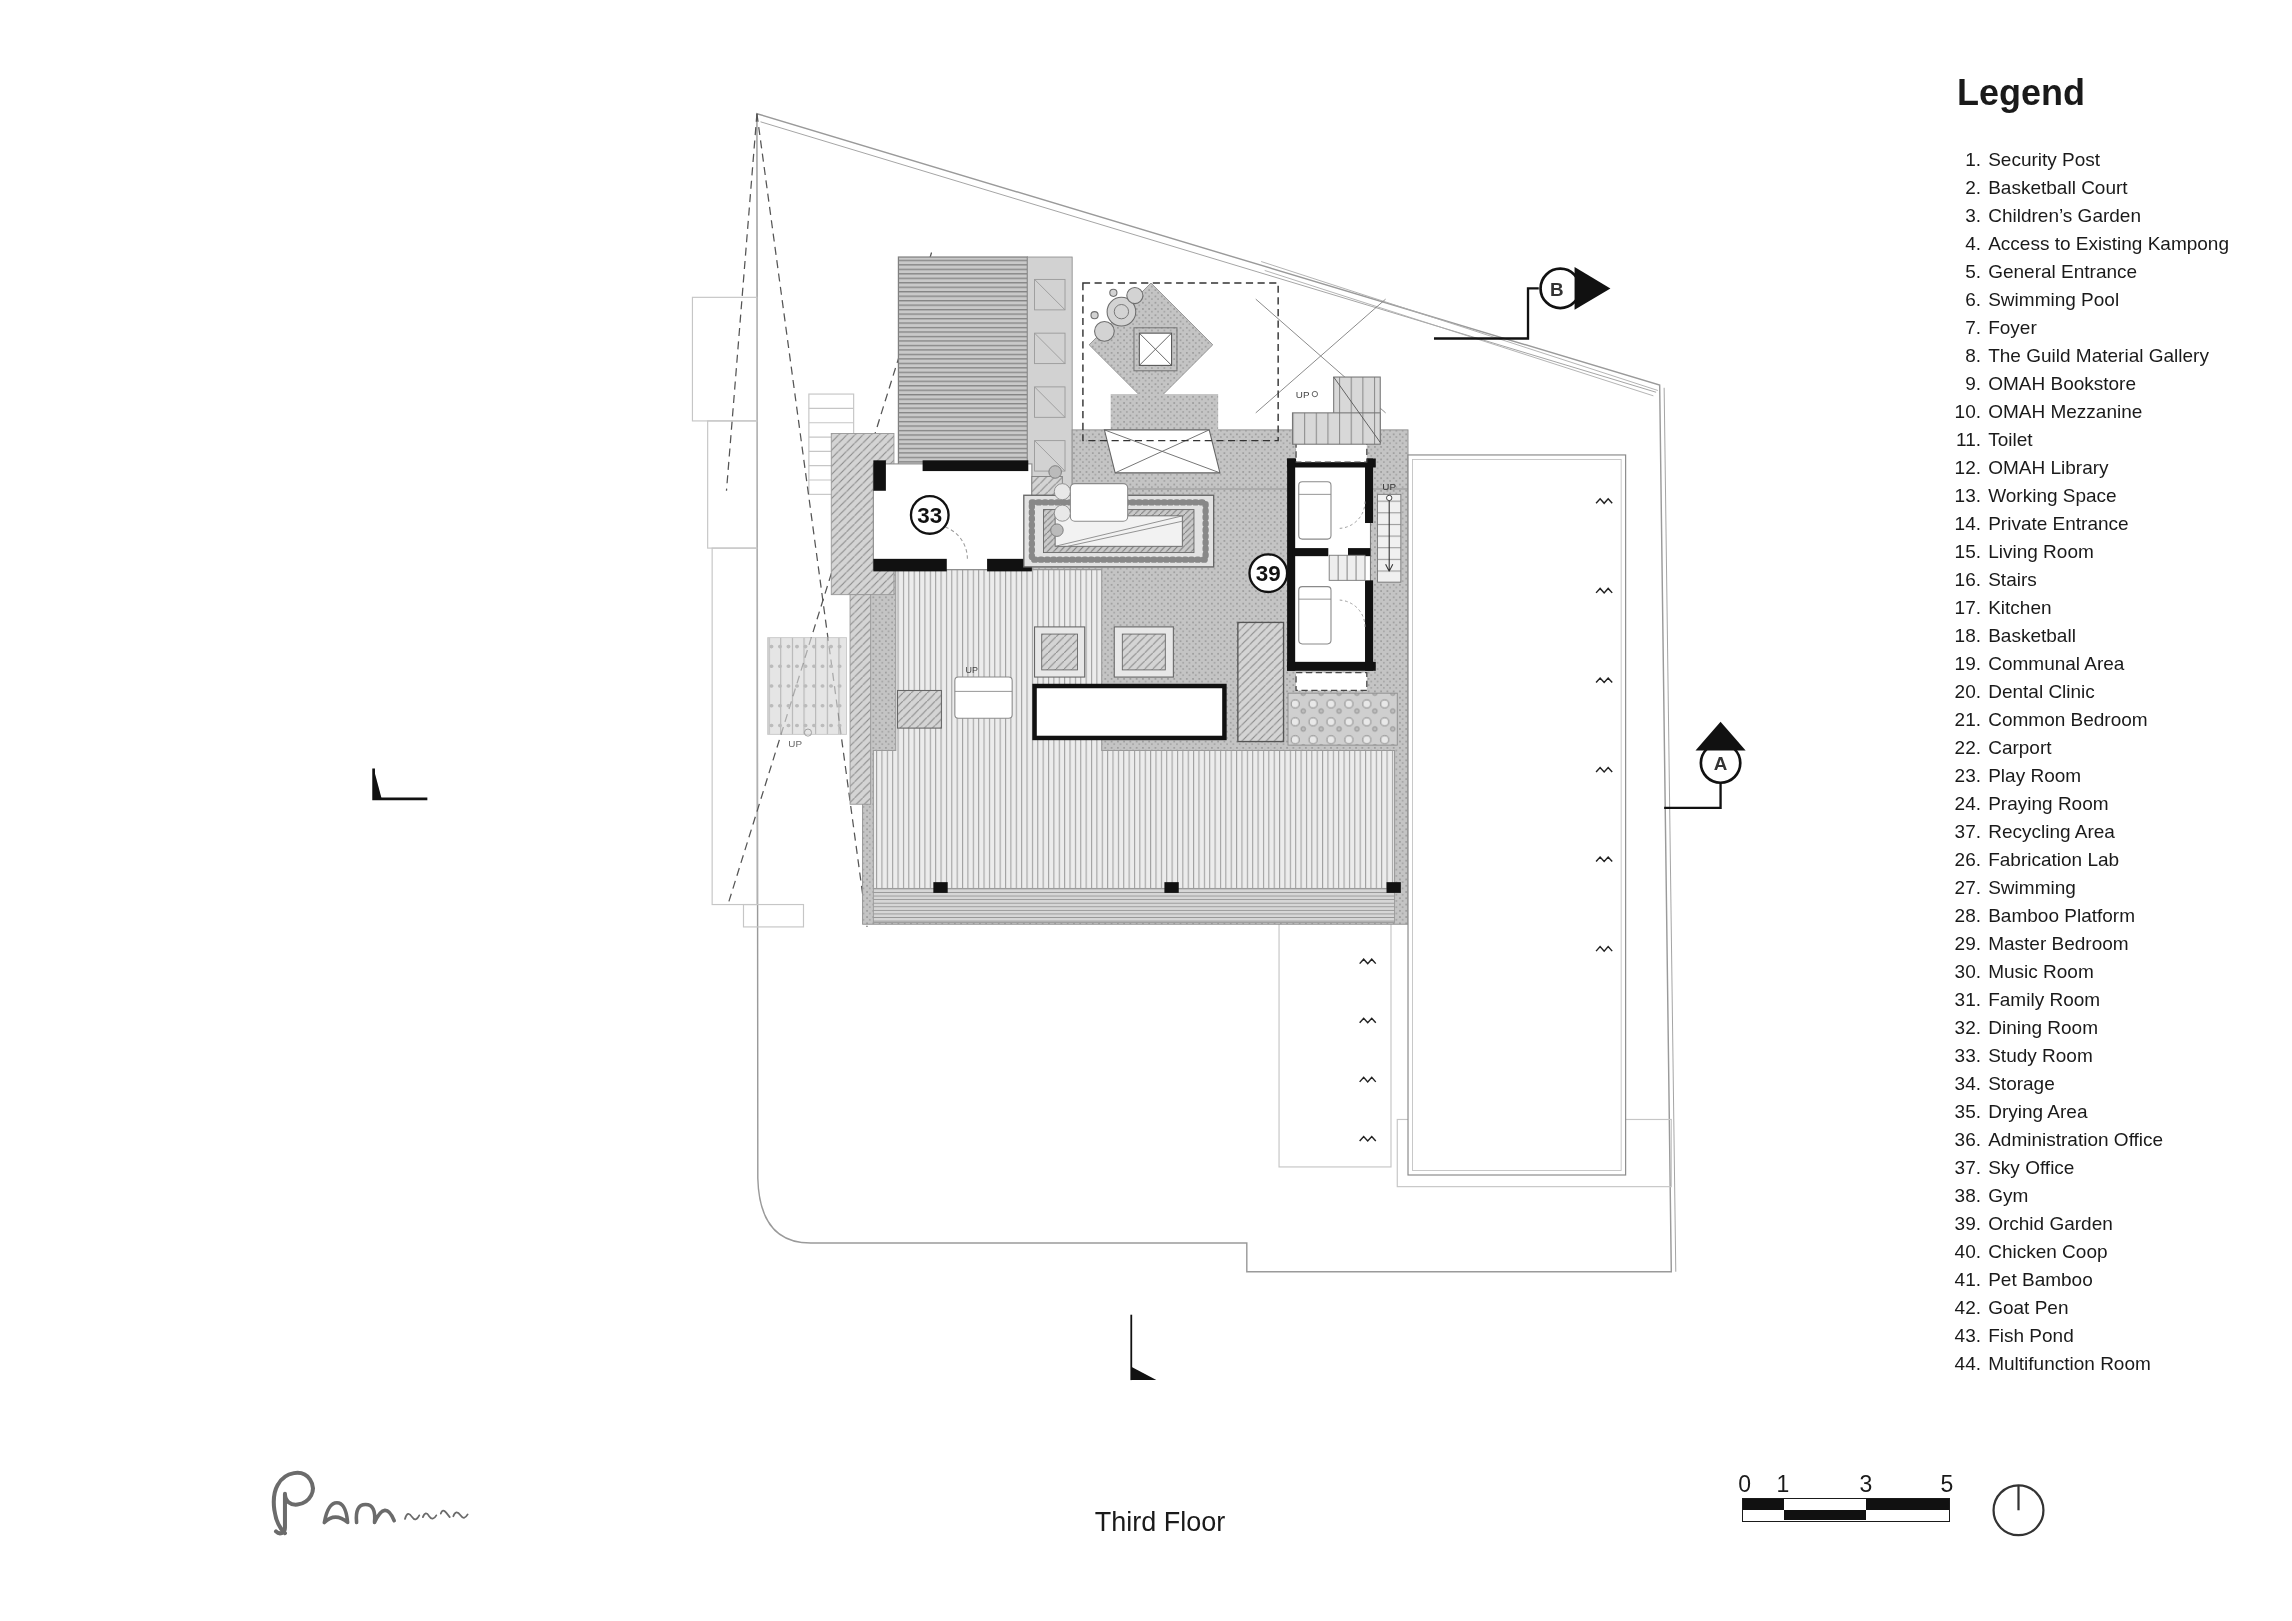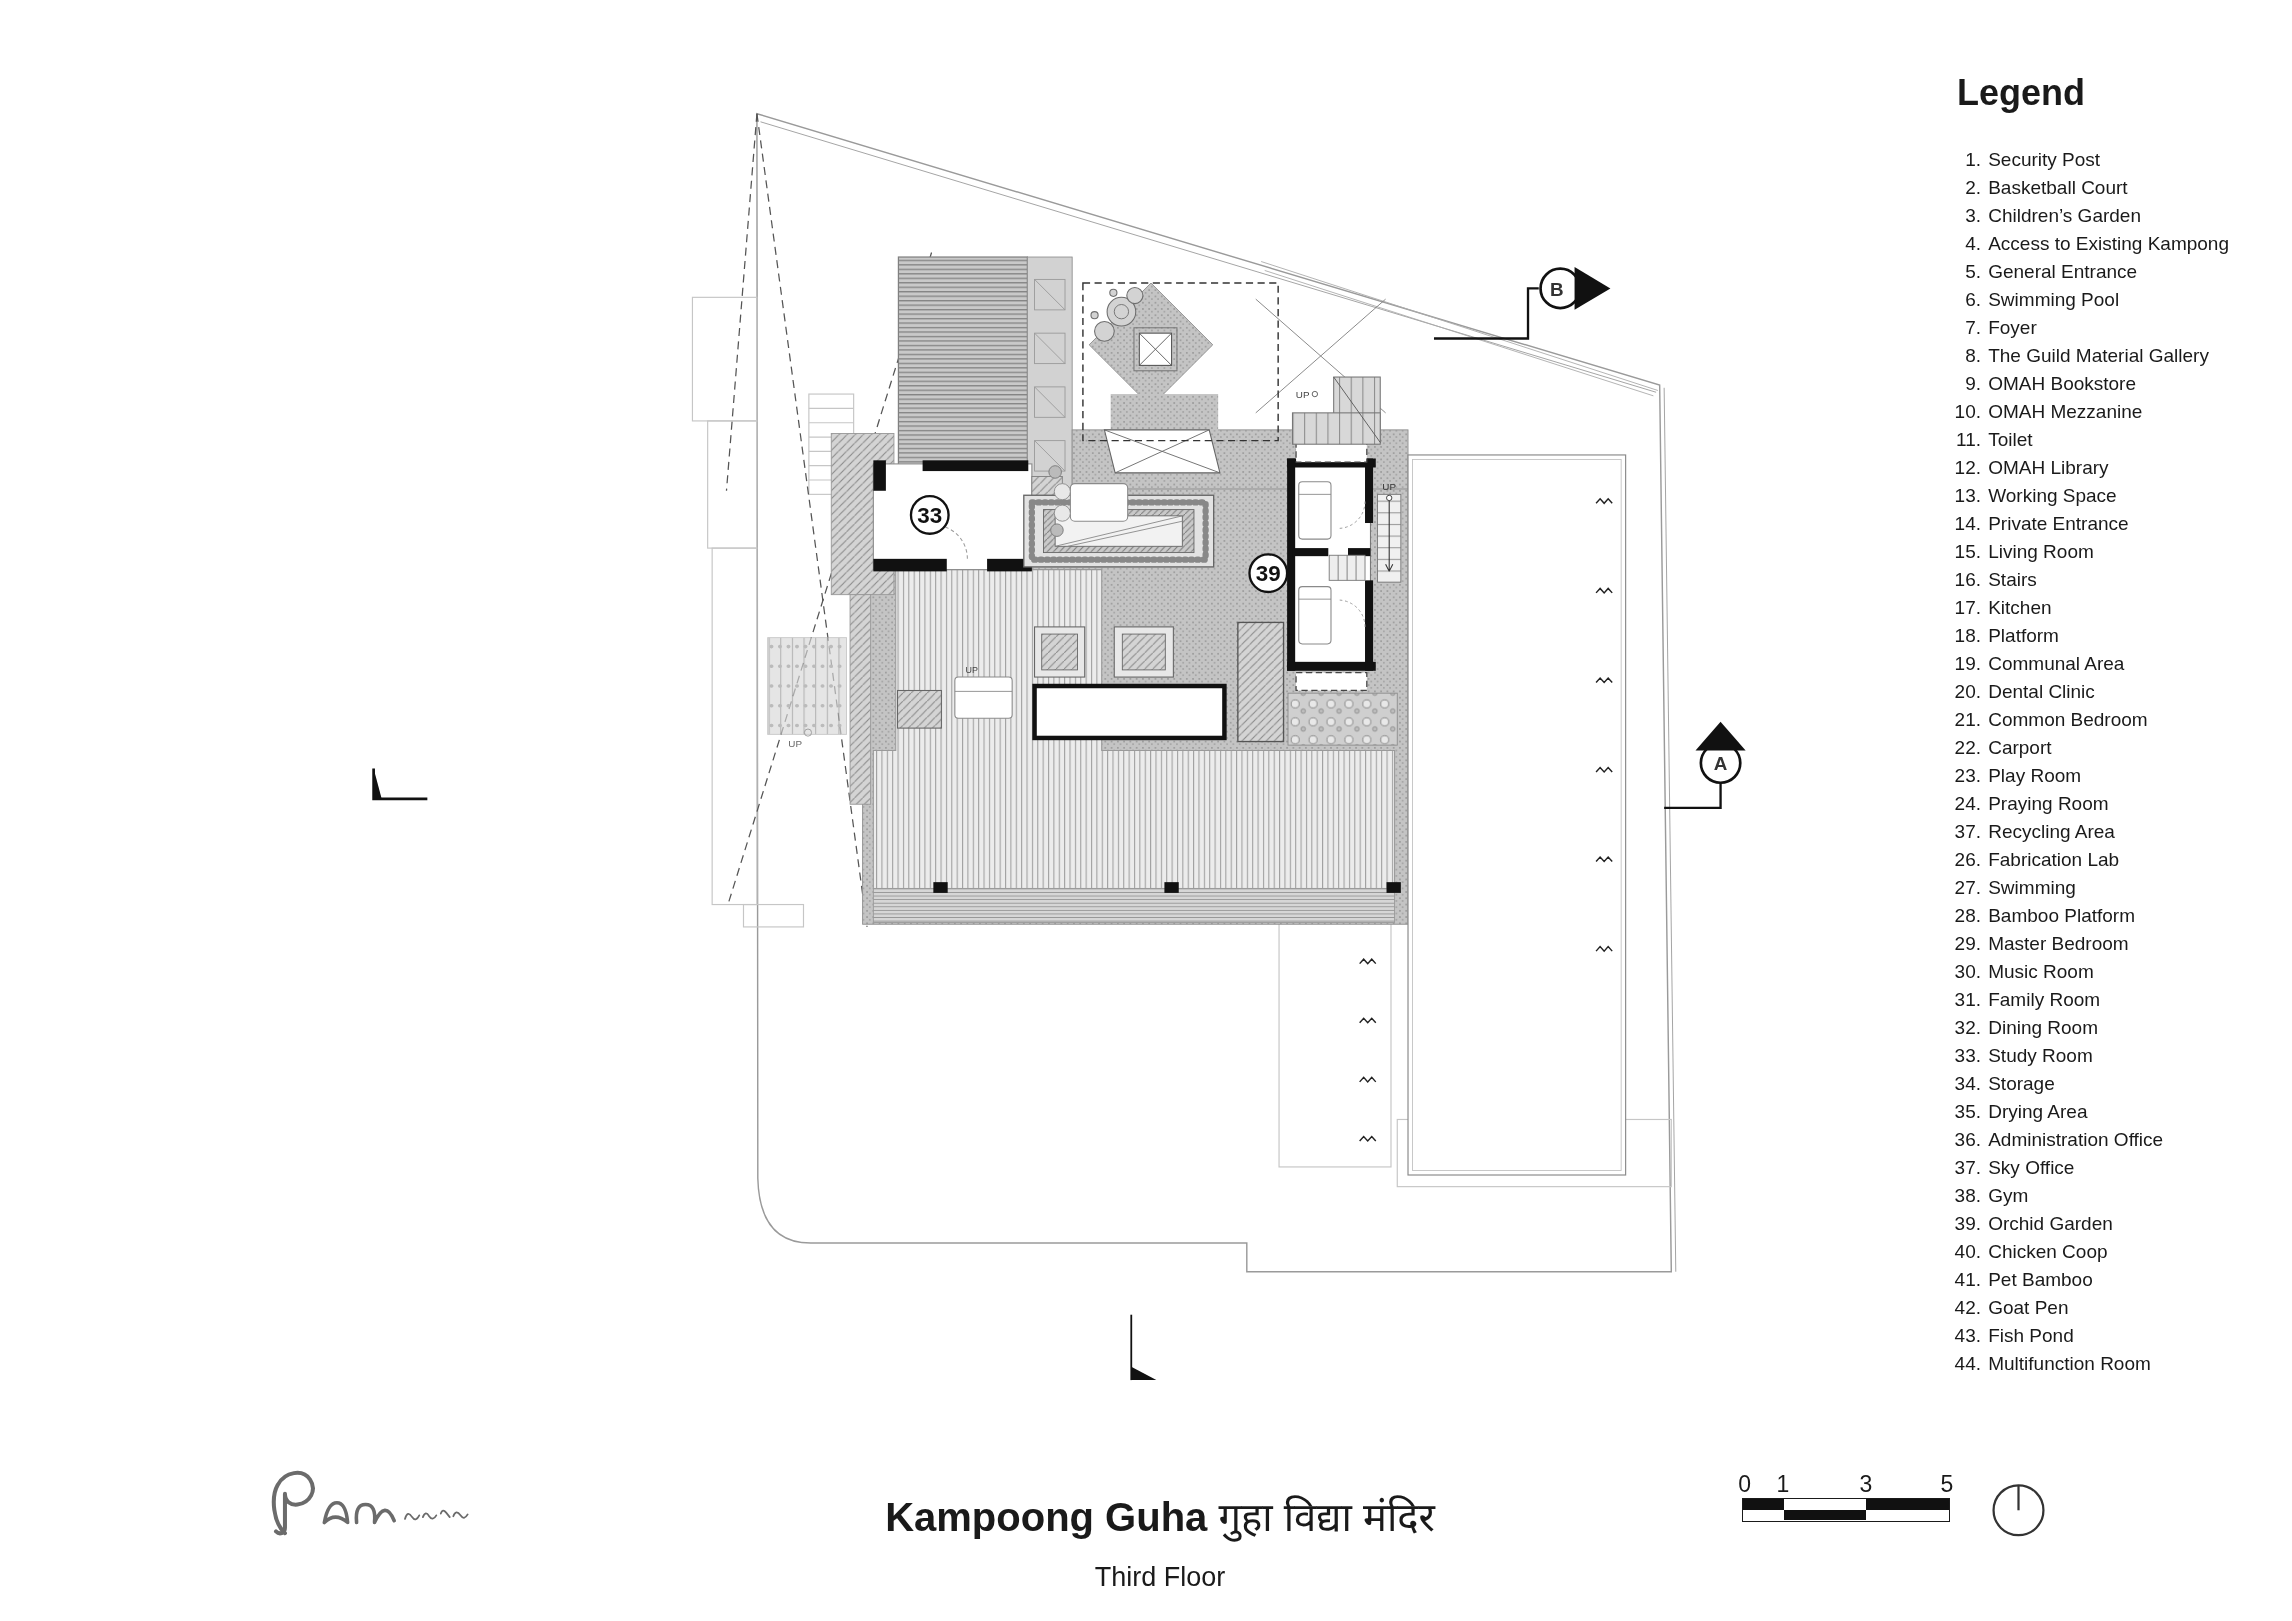--- a/index.html
+++ b/index.html
@@ -361,21 +361,21 @@
       <div class="legend-row">
     <span class="num">16.</span>
     <span class="lbl">Stairs</span>
   </div>
       <div class="legend-row">
     <span class="num">17.</span>
     <span class="lbl">Kitchen</span>
   </div>
       <div class="legend-row">
     <span class="num">18.</span>
-    <span class="lbl">Platform</span>
+    <span class="lbl">Basketball</span>
   </div>
       <div class="legend-row">
     <span class="num">19.</span>
     <span class="lbl">Communal Area</span>
   </div>
       <div class="legend-row">
     <span class="num">20.</span>
     <span class="lbl">Dental Clinic</span>
   </div>
       <div class="legend-row">
@@ -471,23 +471,20 @@
     <span class="lbl">Fish Pond</span>
   </div>
       <div class="legend-row">
     <span class="num">44.</span>
     <span class="lbl">Multifunction Room</span>
   </div>
     </div>
 </div>
 
 <div class="title-block">
-  <div>
-    <span class="title-main">Kampoong Guha</span><span class="title-script"> गुहा विद्या मंदिर</span>
-  </div>
   <div class="title-sub">Third Floor</div>
 </div>
 
 <div class="scalebar">
   <div class="nums">
     <span style="left:2.7px">0</span>
     <span style="left:41px">1</span>
     <span style="left:124px">3</span>
     <span style="left:205px">5</span>
   </div>

